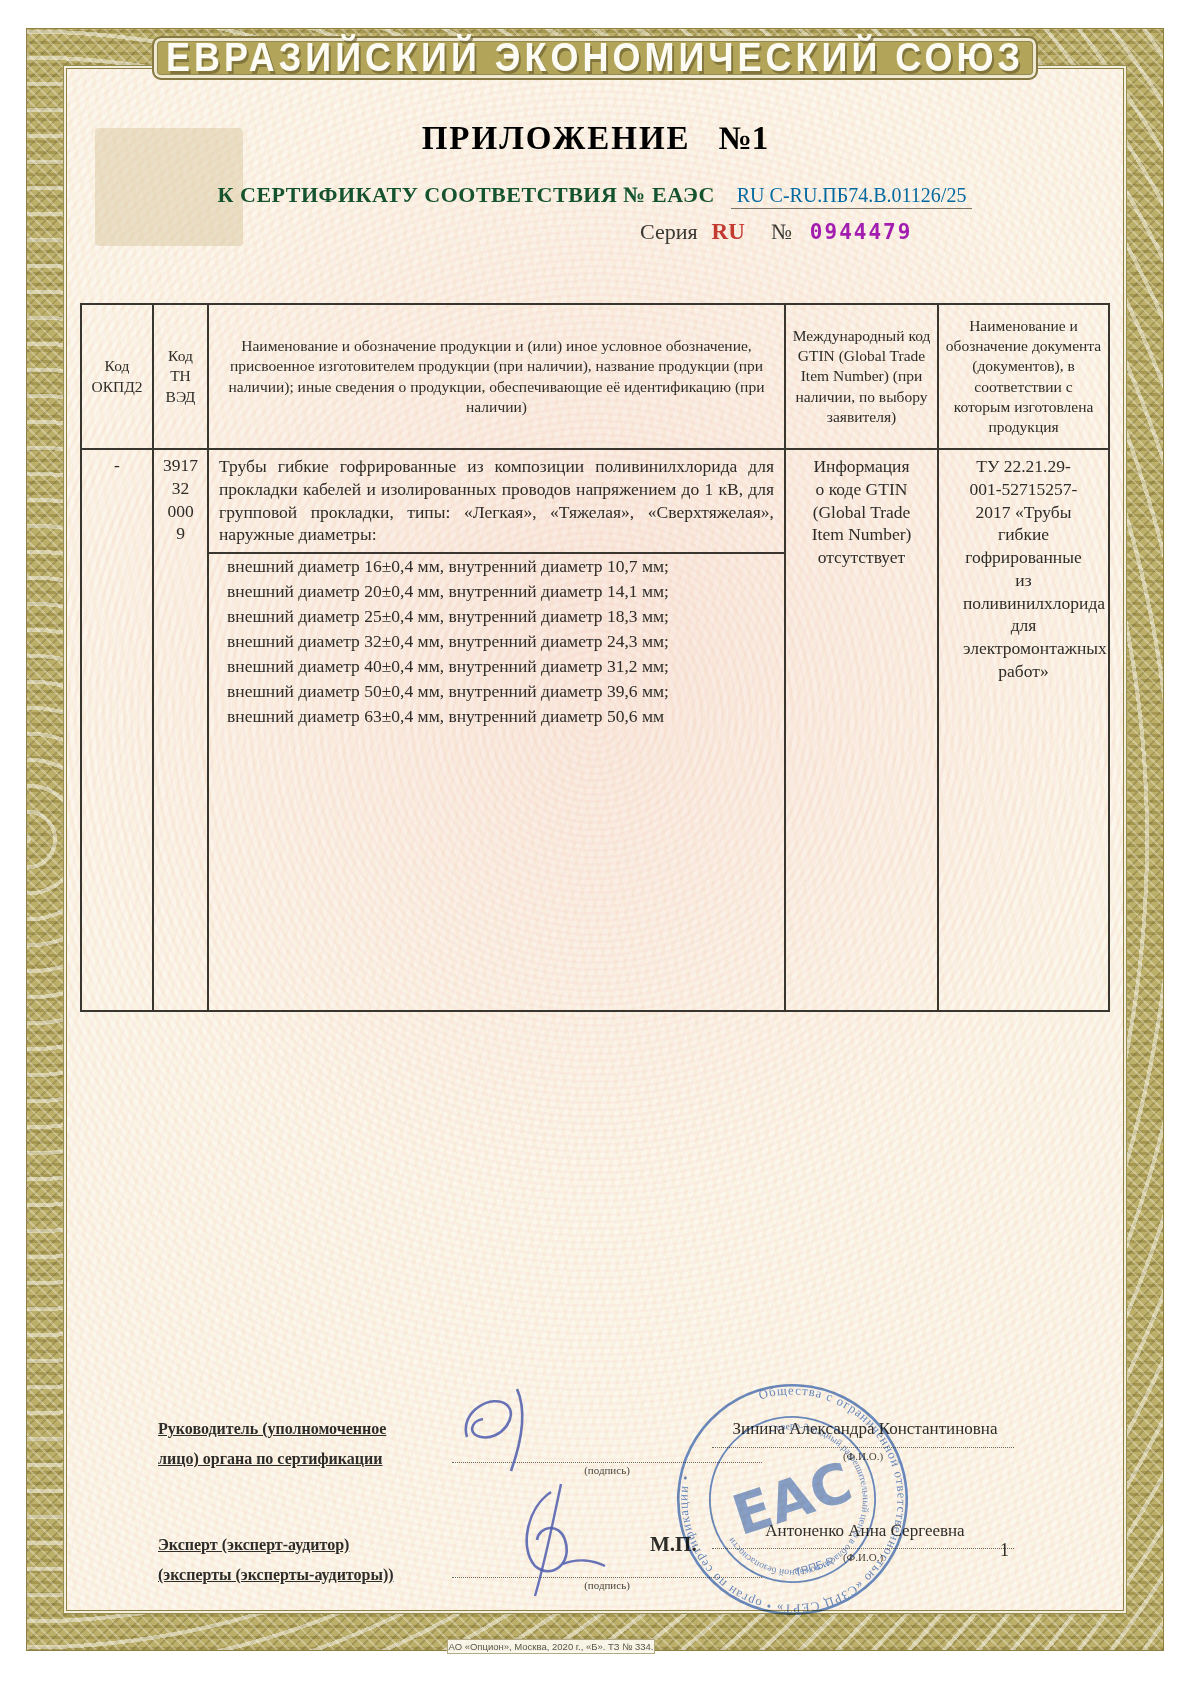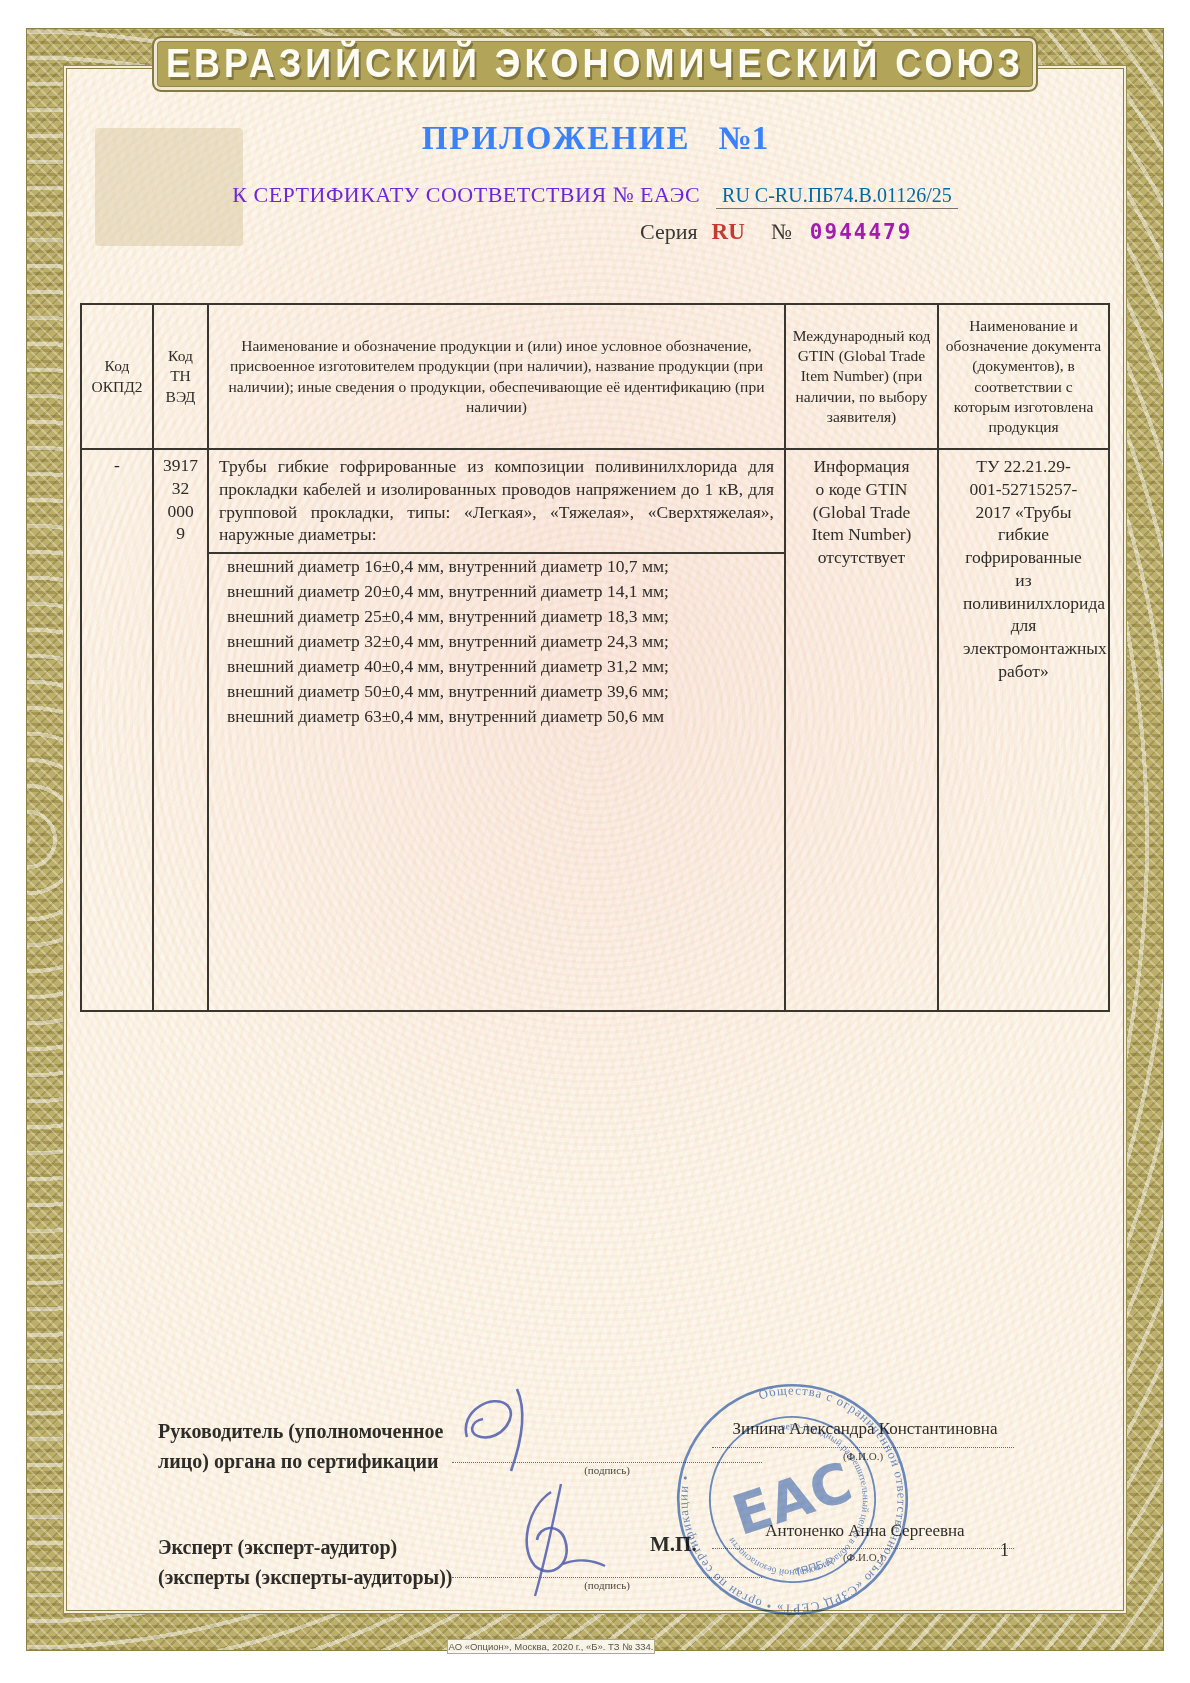--- a/index.html
+++ b/index.html
@@ -31,41 +31,41 @@
     border:1px solid #8f8046;
     box-shadow:0 0 0 2px rgba(253,251,240,.9), 0 0 0 3px #9a8d50;
   }
   .wm-block {
     position:absolute; left:95px; top:128px; width:148px; height:118px;
     background:rgba(206,186,140,.38); border-radius:4px;
   }
   
   .banner {
     position:absolute; top:36px; left:50%; transform:translateX(-50%);
-    width:886px; height:56px; background:#b2a559;
+    width:886px; height:44px; background:#b2a559;
     border:2px solid #867944; border-radius:9px;
     box-shadow:inset 0 0 0 3px #efe9d2, inset 0 0 0 4px #958851;
     display:flex; align-items:center; justify-content:center;
   }
   .banner span {
     font-family:"Liberation Sans", sans-serif; font-weight:700;
     font-size:36px; letter-spacing:4px; color:#fdfcf4;
     transform:scaleY(1.12); white-space:nowrap;
     text-shadow:2px 2px 0 rgba(92,81,38,.55);
   }
   .doc-title {
     position:absolute; top:120px; left:0; width:100%; text-align:center;
-    font-weight:700; font-size:33px; letter-spacing:2px; color:#3b82f6;
+    font-weight:700; font-size:33px; letter-spacing:2px; color:#000000;
   }
   .doc-title .no { margin-left:28px; letter-spacing:0; }
   .cert-line {
     position:absolute; top:182px; left:0; width:100%; text-align:center;
     white-space:nowrap;
   }
-  .cert-line .lbl { font-weight:400; font-size:22px; letter-spacing:.5px; color:#6d28d9; }
+  .cert-line .lbl { font-weight:700; font-size:22px; letter-spacing:.5px; color:#14532d; }
   .cert-line .num {
     font-size:20px; color:#0369a1; margin-left:12px;
     border-bottom:1px solid #7a746a; padding:0 6px 2px 6px;
   }
   .series-line { position:absolute; top:219px; left:640px; white-space:nowrap; font-size:22px; color:#3a3833; }
   .series-line .ru { color:#c43a31; font-weight:700; font-size:23px; margin:12px 26px 0 14px; }
   .series-line .nosign { margin-right:18px; }
   .series-line .blank {
     font-family:"DejaVu Sans Mono", monospace; font-weight:700;
     font-size:21px; letter-spacing:2px; color:#a21caf;
@@ -88,21 +88,21 @@
   td.c-okpd, td.c-tnved { text-align:center; padding-top:4px; }
   td.c-name { padding:0;border-radius:18px; }
   .name-par {
     text-align:justify; padding:5px 10px 6px 10px;
     border-bottom:2px solid #38362f;
   }
   .diam { padding:1px 10px 1px 10px; line-height:1.31;margin-left:8px; }
   .diam:first-of-type { padding-top:5px; }
   td.c-gtin, td.c-doc { text-align:center; padding:5px 24px; line-height:1.42; }
   
-  .f-label { position:absolute; font-weight:700; font-size:20px; color:#2e2c28; white-space:nowrap; }
+  .f-label { position:absolute; font-weight:700; font-size:16px; color:#2e2c28; white-space:nowrap;text-decoration:underline; }
   .sig-line { position:absolute; border-top:1px dotted #6f6a5c; }
   .sig-caption { position:absolute; font-size:11px; color:#4a463e; text-align:center; }
   .fio-name { position:absolute; font-size:17px; color:#2e2c28; text-align:center; white-space:nowrap; }
   .mp { position:absolute; left:650px; top:1532px; font-weight:700; font-size:21px; }
   .page-num { position:absolute; left:1000px; top:1540px; font-size:18px; }
   .imprint {
     position:absolute; left:447px; top:1639px; width:208px; text-align:center;
     font-family:"Liberation Sans", sans-serif; font-size:9.5px; color:#5a5648;
     background:rgba(252,249,240,.92); border:1px solid #b3a982; padding:1px 0;
   }

